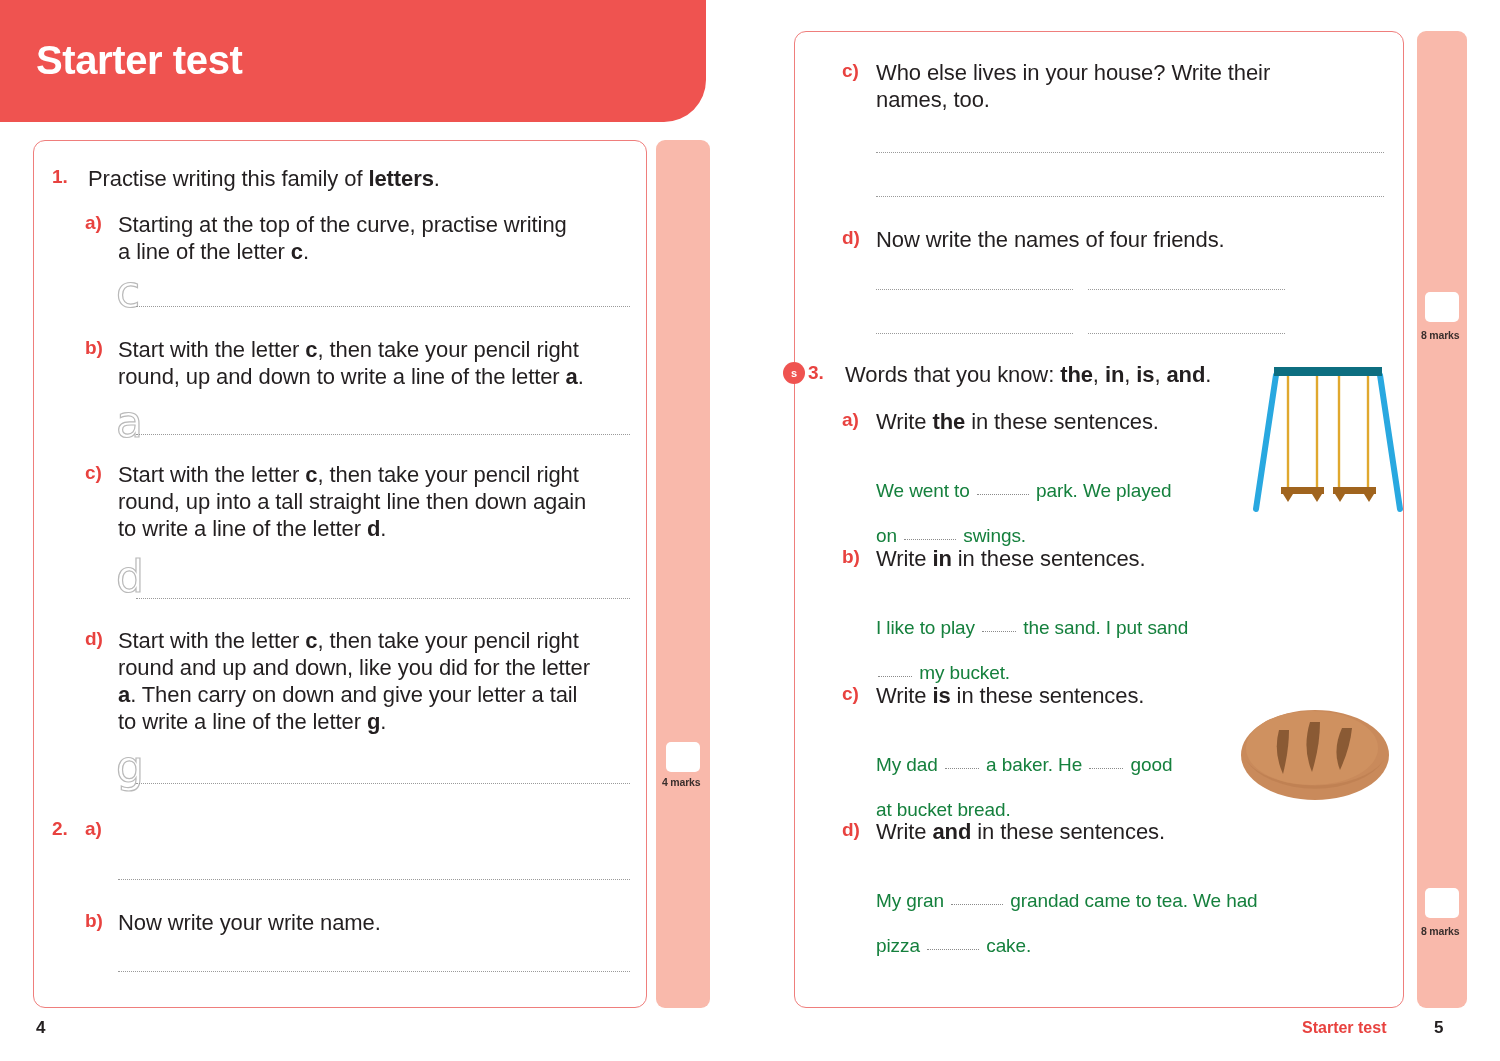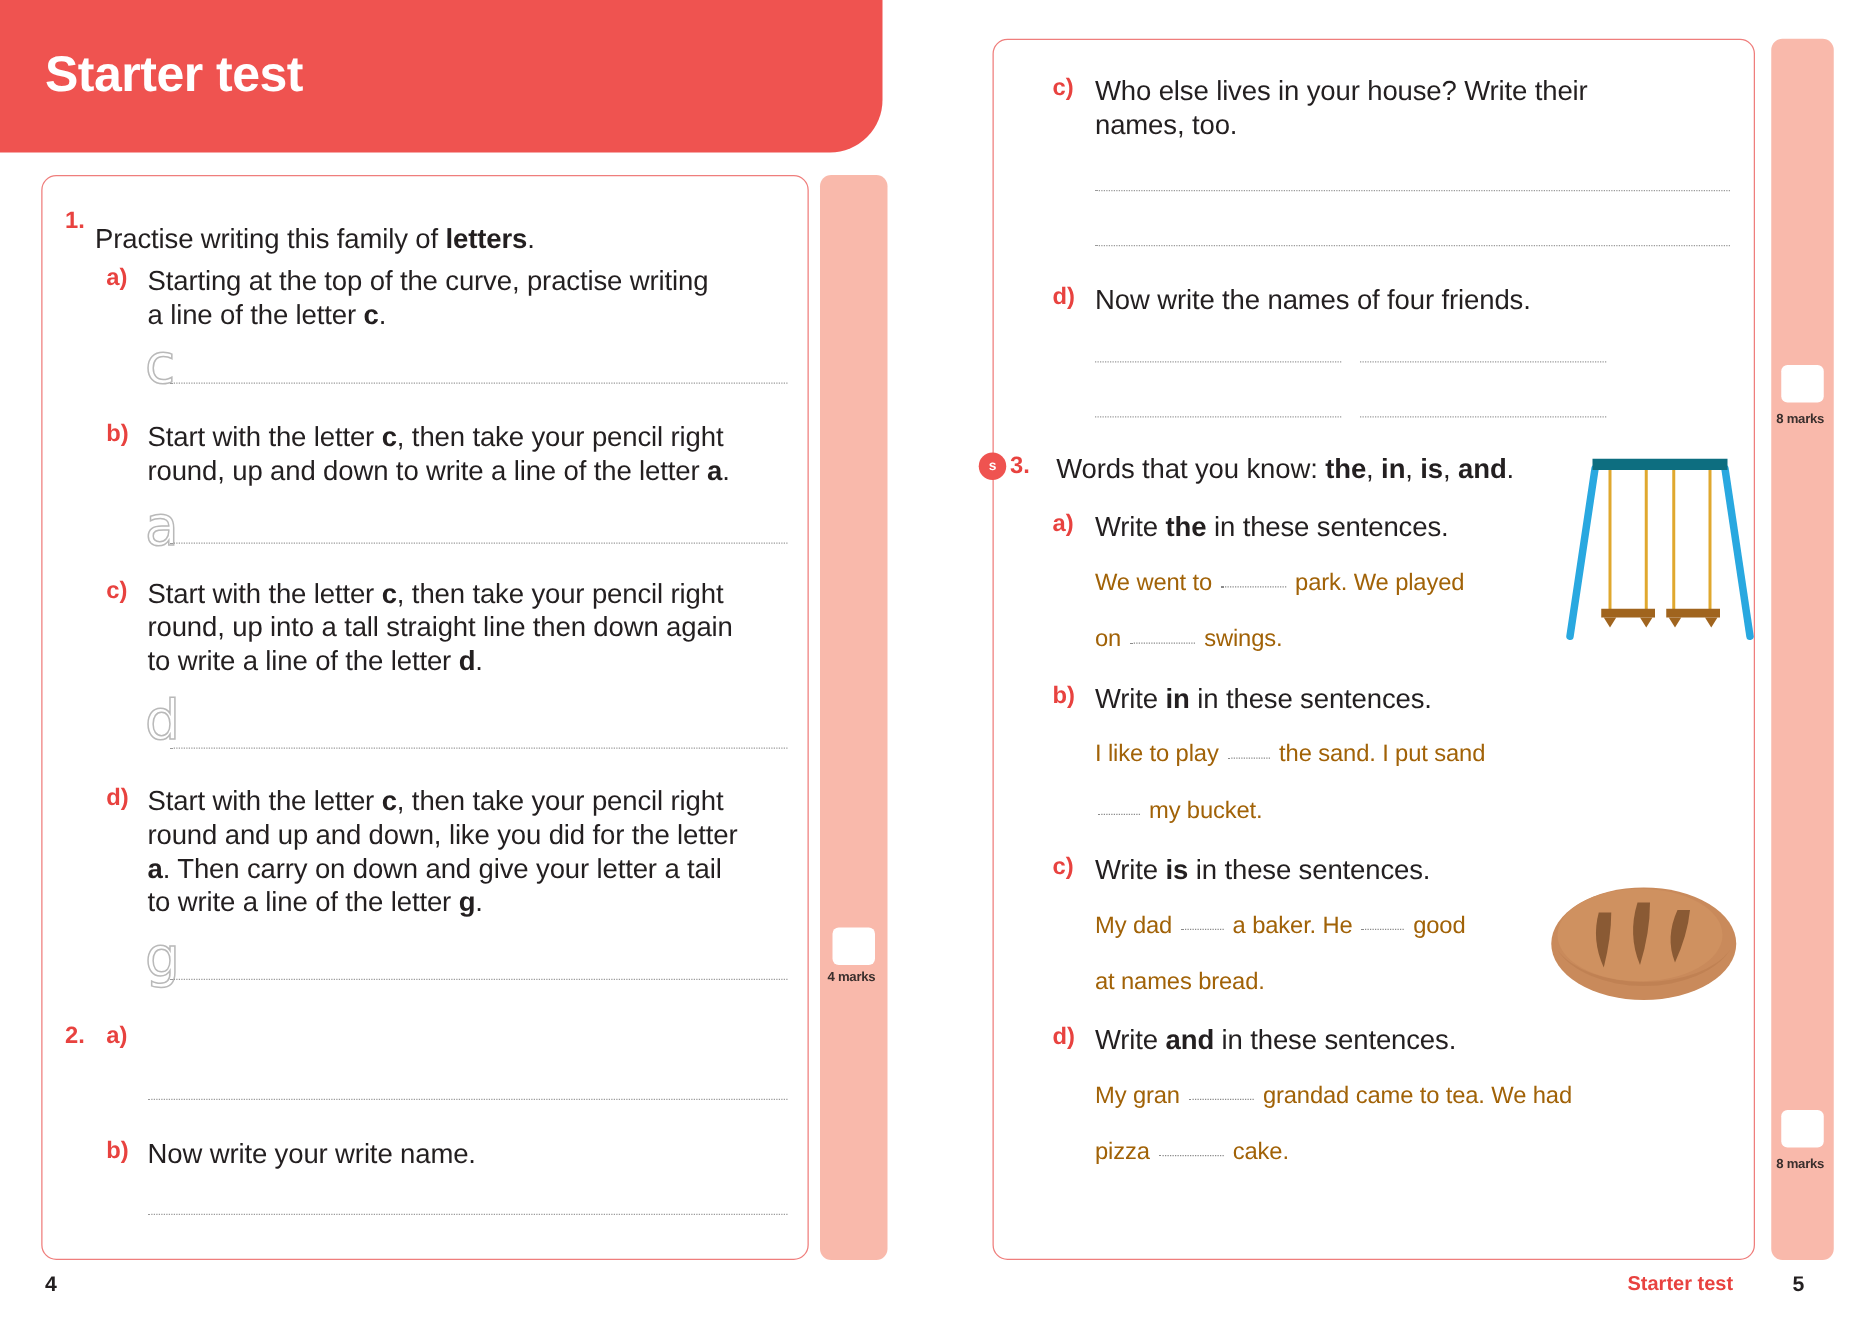--- a/index.html
+++ b/index.html
@@ -99,23 +99,24 @@
     line-height: 27px;
     color: #231f20;
     letter-spacing: -0.1px;
   }
   .qtext b { font-weight: bold; }
 
   .sentence {
     position: absolute;
     font-size: 19px;
     line-height: 27px;
-    color: #a16207;
+    color: #15803d;
     letter-spacing: -0.1px;
     white-space: nowrap;
+    margin-top: 24px;
   }
 
   
   .blank {
     display: inline-block;
     vertical-align: 2px;
     border-bottom: 1.6px dotted #8a8a8a;
     margin: 0 2px;
   }
   .blank.b2 { width: 34px; }
@@ -181,21 +182,21 @@
       <div class="banner-title">Starter test</div>
     </div>
 
     <div class="card card-left"></div>
 
     <div class="strip strip-left"></div>
     <div class="mark-box" style="left:666px; top:742px;"></div>
     <div class="mark-label" style="left:662px; top:776px;">4 marks</div>
 
     <div class="qnum" style="left:52px; top:166px;">1.</div>
-    <div class="qtext" style="left:76px; top:165px; width:520px;margin-top:12px;">Practise writing this family of <b>letters</b>.</div>
+    <div class="qtext" style="left:88px; top:165px; width:520px;">Practise writing this family of <b>letters</b>.</div>
 
     <div class="qletter" style="left:85px; top:212px;">a)</div>
     <div class="qtext" style="left:118px; top:211px; width:512px;">Starting at the top of the curve, practise writing<br>a line of the letter <b>c</b>.</div>
     <div class="trace" style="left:116px; top:270px;">c</div>
     <div class="wline" style="left:136px; top:306px; width:494px;"></div>
 
     <div class="qletter" style="left:85px; top:337px;">b)</div>
     <div class="qtext" style="left:118px; top:336px; width:512px;">Start with the letter <b>c</b>, then take your pencil right<br>round, up and down to write a line of the letter <b>a</b>.</div>
     <div class="trace" style="left:116px; top:400px;">a</div>
     <div class="wline" style="left:136px; top:434px; width:494px;"></div>
@@ -275,21 +276,21 @@
     <div class="sentence" style="left:126px; top:498px;">on <span class="blank b3"></span> swings.</div>
 
     <div class="qletter" style="left:92px; top:546px;">b)</div>
     <div class="qtext" style="left:126px; top:545px; width:400px;">Write <b>in</b> in these sentences.</div>
     <div class="sentence" style="left:126px; top:590px;text-align:right;">I like to play <span class="blank b2"></span> the sand. I put sand</div>
     <div class="sentence" style="left:126px; top:635px;"><span class="blank b2"></span> my bucket.</div>
 
     <div class="qletter" style="left:92px; top:683px;">c)</div>
     <div class="qtext" style="left:126px; top:682px; width:400px;">Write <b>is</b> in these sentences.</div>
     <div class="sentence" style="left:126px; top:727px;">My dad <span class="blank b2"></span> a baker. He <span class="blank b2"></span> good</div>
-    <div class="sentence" style="left:126px; top:772px;">at names bread.</div>
+    <div class="sentence" style="left:126px; top:772px;">at bucket bread.</div>
 
     <div class="illo" style="left:488px; top:700px;">
       <svg width="155" height="105" viewBox="0 0 155 105">
         <ellipse cx="77" cy="55" rx="74" ry="45" fill="#c98a5b"></ellipse>
         <path d="M8 60 a74 45 0 0 0 138 0 a74 40 0 0 1 -138 0 z" fill="#b87a4c" opacity="0.55"></path>
         <ellipse cx="74" cy="48" rx="66" ry="37" fill="#cf9160"></ellipse>
         <path d="M41 30 q-6 22 4 44 q6 -24 6 -44 z" fill="#8a5a34"></path>
         <path d="M72 22 q-8 26 2 50 q8 -26 8 -50 z" fill="#8a5a34"></path>
         <path d="M104 28 q-10 22 -2 42 q10 -22 12 -42 z" fill="#8a5a34"></path>
       </svg>

